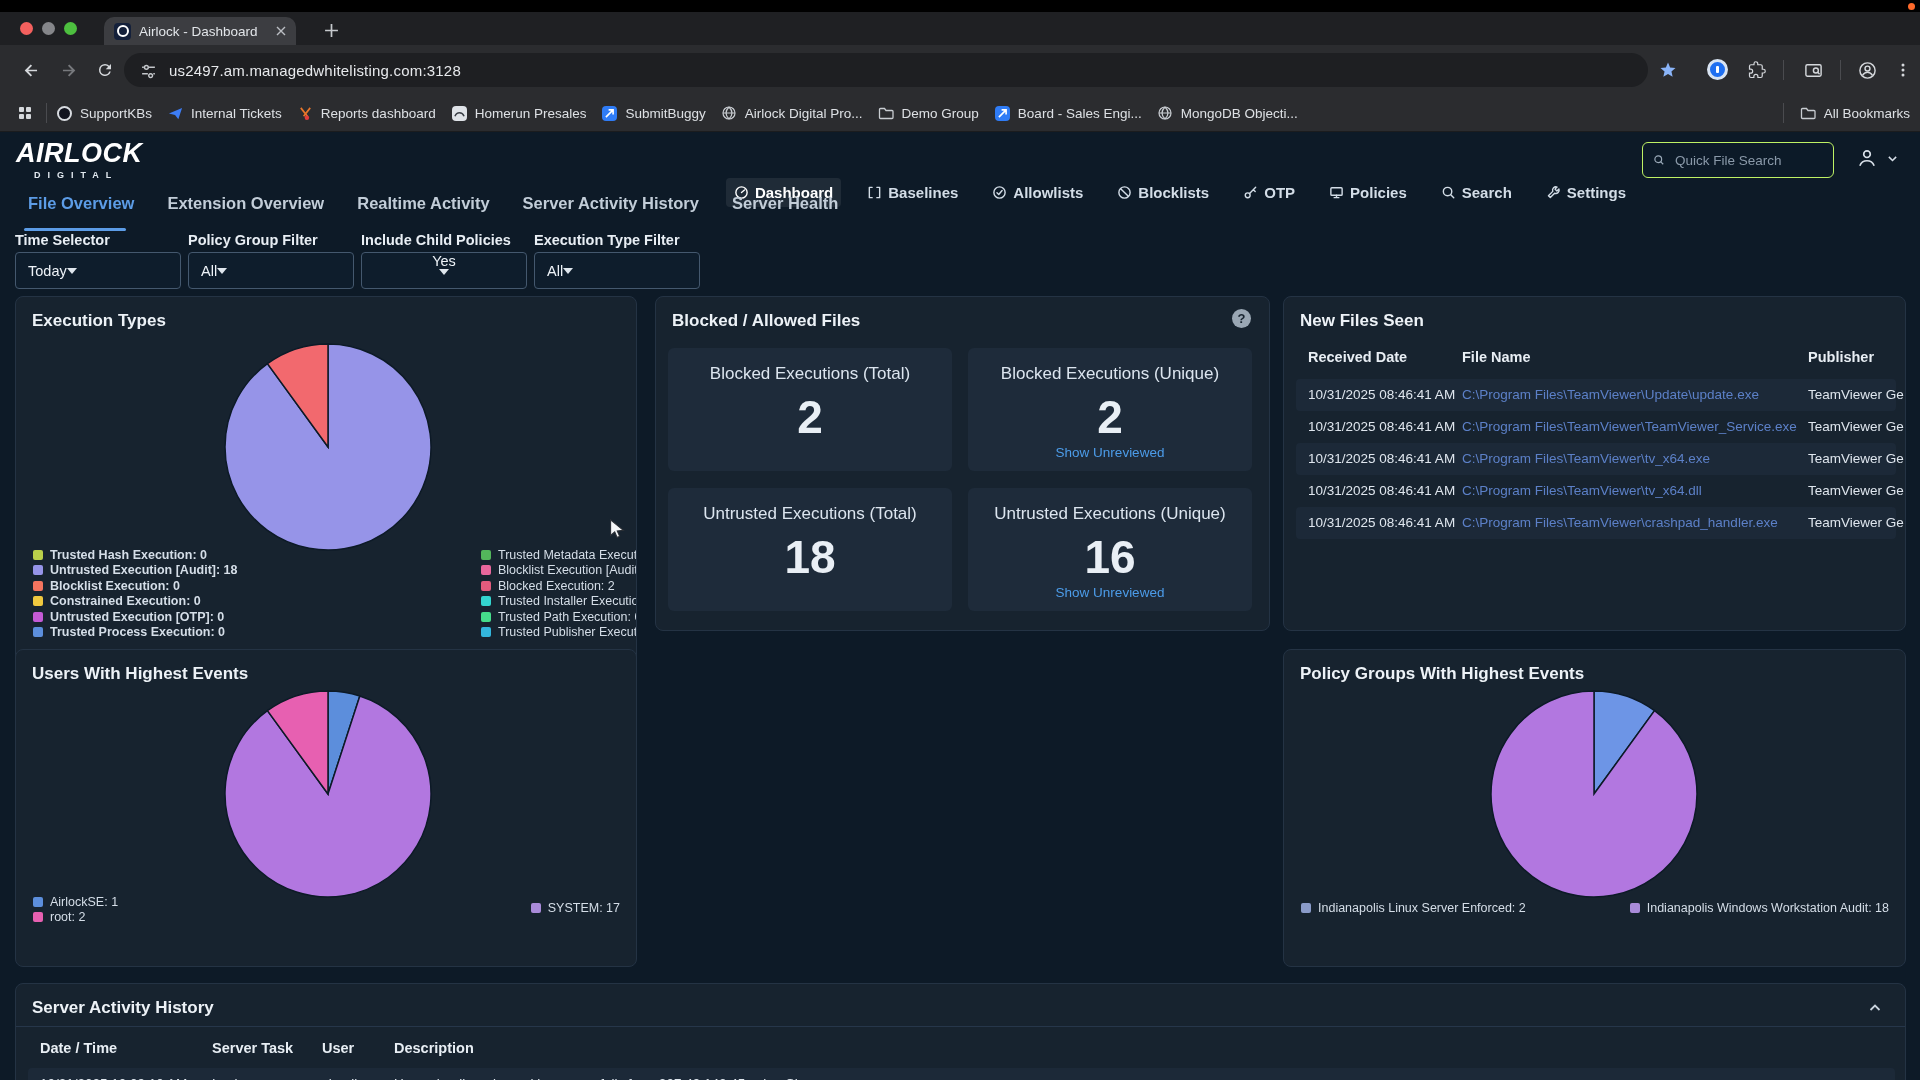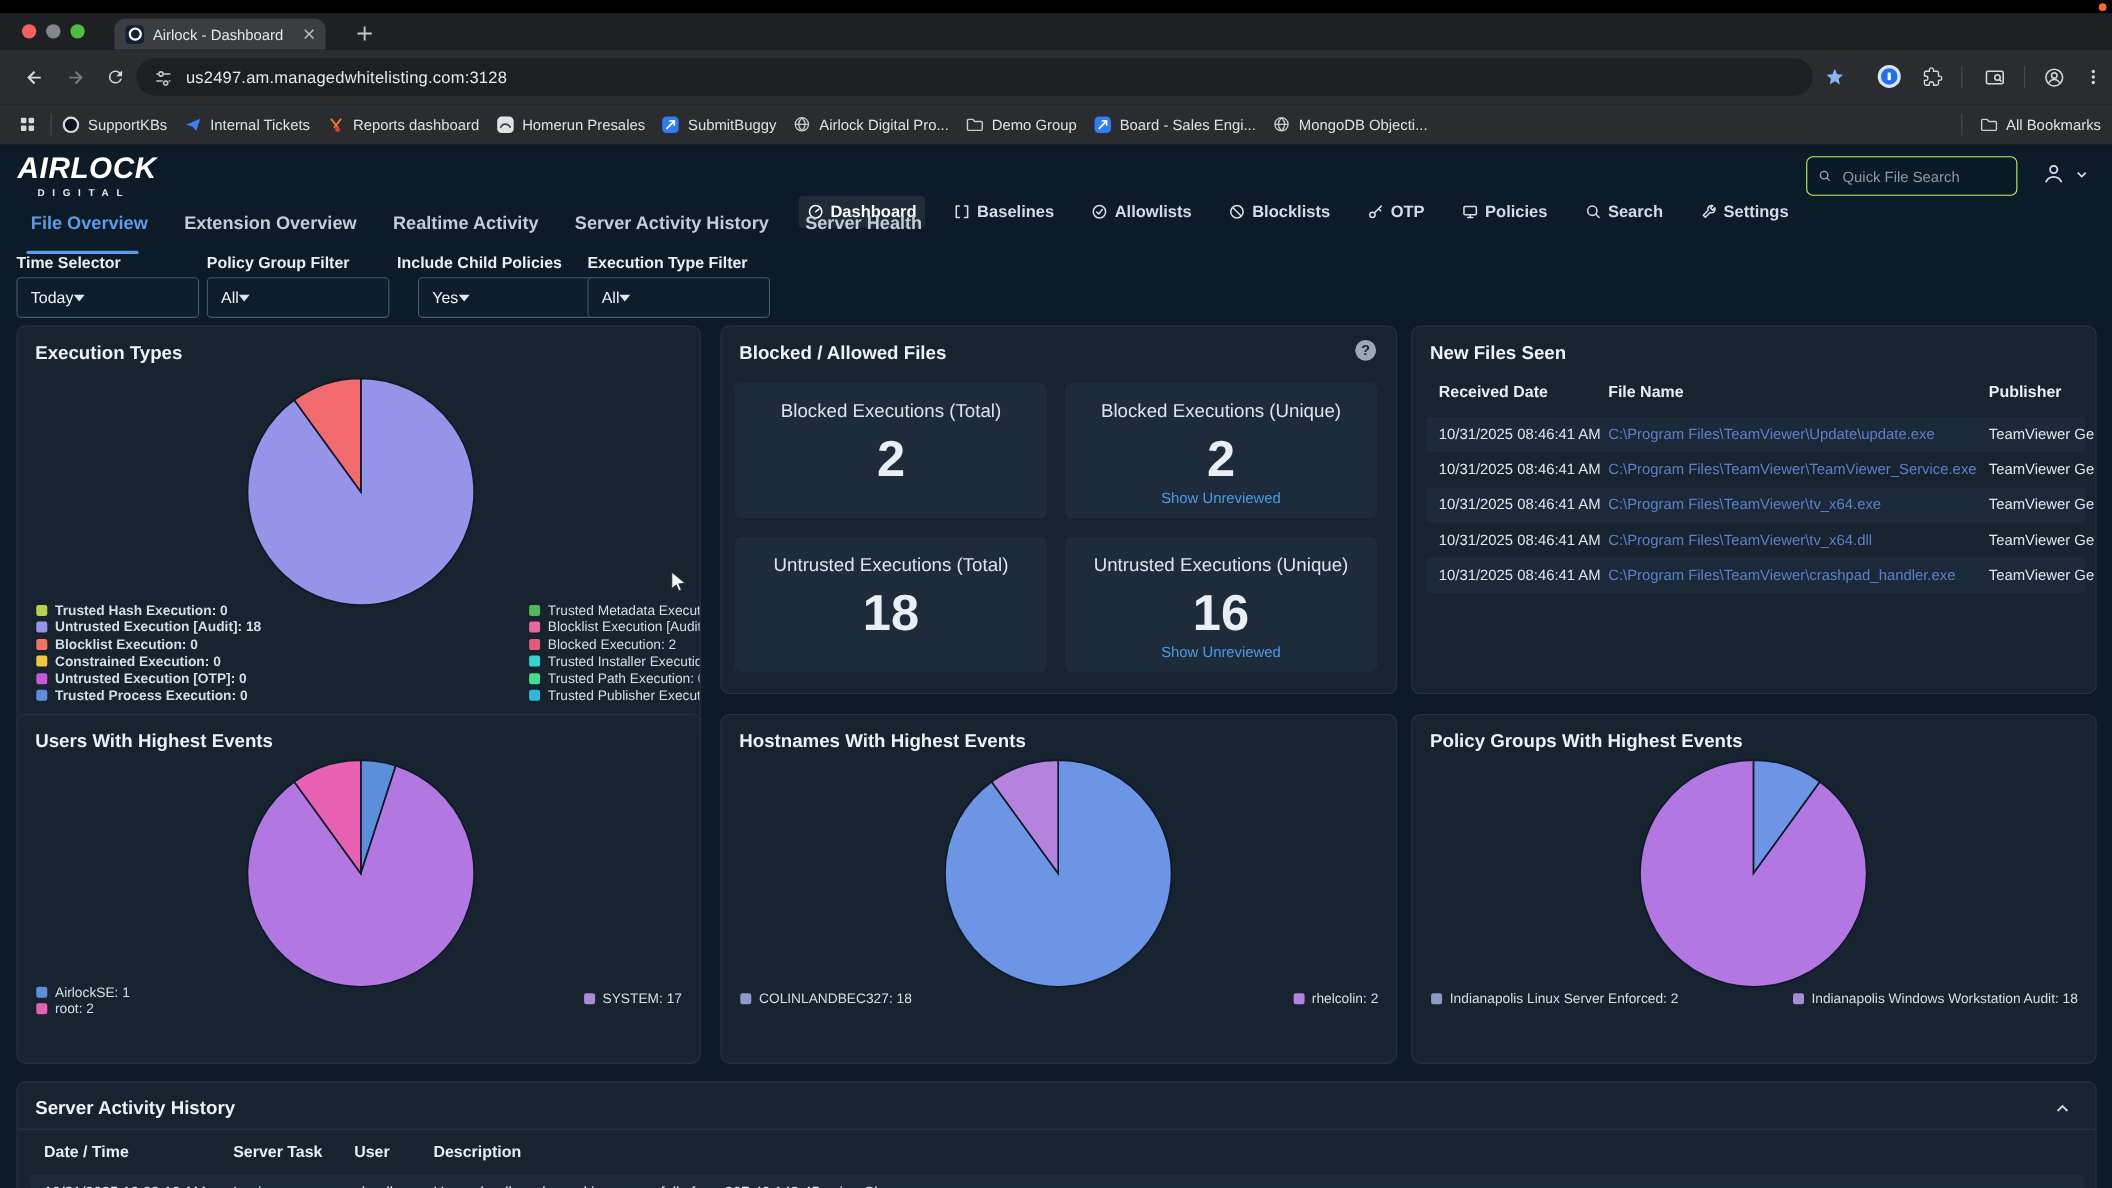--- a/index.html
+++ b/index.html
@@ -377,21 +377,21 @@
     <div class="abs fbox" style="left:15px;">
         <span>Today</span>
         <i class="caret"></i>
       </div>
     <div class="abs flabel" style="left:188px;">Policy Group Filter</div>
     <div class="abs fbox" style="left:188px;">
         <span>All</span>
         <i class="caret"></i>
       </div>
     <div class="abs flabel" style="left:361px;">Include Child Policies</div>
-    <div class="abs fbox" style="left:380px;">
+    <div class="abs fbox" style="left:361px;flex-direction:column;">
         <span>Yes</span>
         <i class="caret"></i>
       </div>
     <div class="abs flabel" style="left:534px;">Execution Type Filter</div>
     <div class="abs fbox" style="left:534px;">
         <span>All</span>
         <i class="caret"></i>
       </div>
 
     <div class="card" style="left:15px;top:164px;width:622px;height:375px;">
@@ -531,41 +531,20 @@
           </div>
       </div>
       <div class="abs" style="right:16px;top:250px;">
         <div class="li">
             <span class="sw" style="background: rgb(169, 139, 217);"></span>
             <span>SYSTEM: 17</span>
           </div>
       </div>
     </div>
 
-    <div class="card" style="left:655px;top:517px;width:615px;height:318px;">
-      <div class="ctitle">Hostnames With Highest Events</div>
-      <div class="abs" style="left:200px;top:38px;">
-          <svg width="212" height="212" viewBox="0 0 212 212">
-            <path d="M106,106 L106.00,3.00 A103,103 0 1 1 45.46,22.67 Z" fill="#6D95E6" stroke="#0D1A27" stroke-width="1.5"></path>
-            <path d="M106,106 L45.46,22.67 A103,103 0 0 1 106.00,3.00 Z" fill="#B583DE" stroke="#0D1A27" stroke-width="1.5"></path>
-          </svg>
-        </div>
-      <div class="abs" style="left:17px;top:250px;">
-        <div class="li">
-            <span class="sw" style="background: rgb(138, 155, 201);"></span>
-            <span>COLINLANDBEC327: 18</span>
-          </div>
-      </div>
-      <div class="abs" style="right:16px;top:250px;">
-        <div class="li">
-            <span class="sw" style="background: rgb(181, 131, 222);"></span>
-            <span>rhelcolin: 2</span>
-          </div>
-      </div>
-    </div>
 
     <div class="card" style="left:1283px;top:517px;width:623px;height:318px;">
       <div class="ctitle">Policy Groups With Highest Events</div>
       <div class="abs" style="left:204px;top:38px;">
           <svg width="212" height="212" viewBox="0 0 212 212">
             <path d="M106,106 L106.00,3.00 A103,103 0 0 1 166.54,22.67 Z" fill="#6D95E6" stroke="#0D1A27" stroke-width="1.5"></path>
             <path d="M106,106 L166.54,22.67 A103,103 0 1 1 106.00,3.00 Z" fill="#B277E0" stroke="#0D1A27" stroke-width="1.5"></path>
           </svg>
         </div>
       <div class="abs" style="left:17px;top:250px;">

